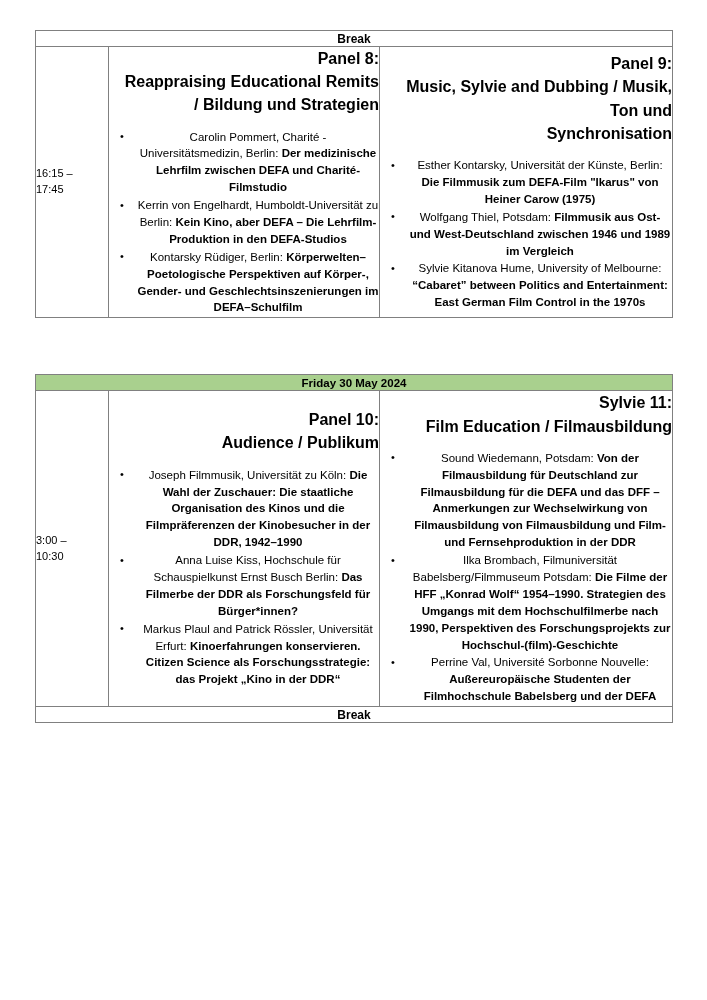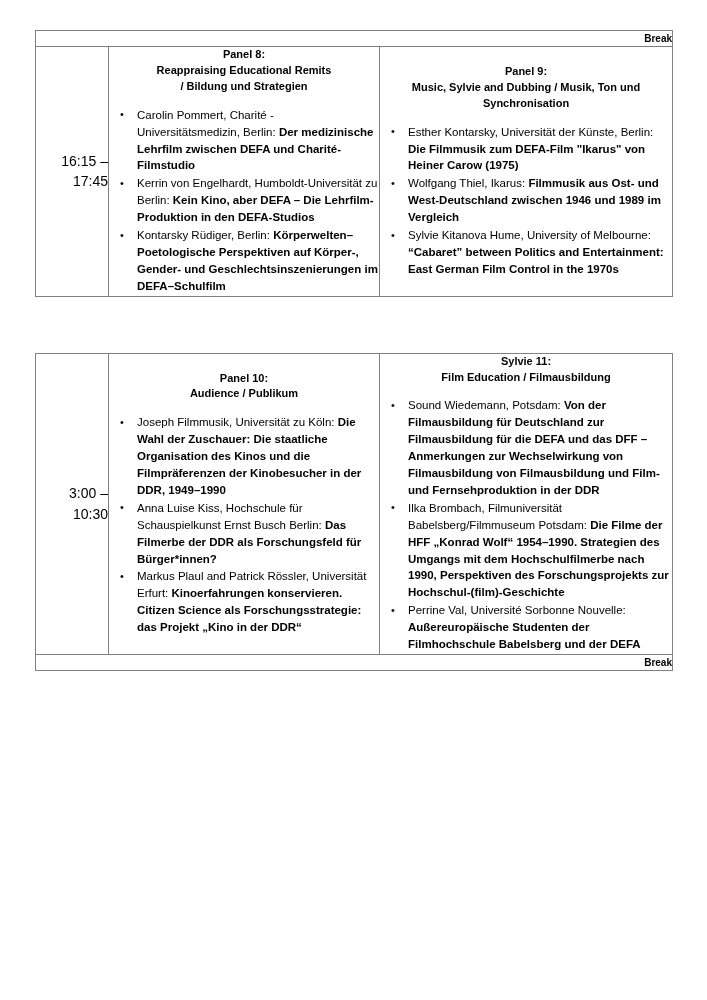--- a/index.html
+++ b/index.html
@@ -36,72 +36,72 @@
     padding: 0;
     background: #ffffff;
   }
 
   col.c-time  { width: 73px; }
   col.c-left  { width: 271px; }
   col.c-right { width: 293px; }
 
   
   .break-cell {
-    text-align: right;
+    text-align: center;
     font-weight: bold;
-    font-size: 10px;
+    font-size: 12px;
     padding: 6px 0 6px 0;
     height: 15px;
   }
 
   
   .day-cell {
     background: #a9d08e !important;
     text-align: center;
     font-weight: bold;
     font-size: 11.5px;
     padding: 6px 0 6px 0;
     height: 15px;
   }
 
   
   .time-cell {
-    text-align: right;
+    text-align: left;
     vertical-align: middle;
-    font-size: 14px;
+    font-size: 11px;
     line-height: 1.45;
     padding: 4px 3px;
   }
 
   
   .panel-cell {
     vertical-align: top;
     padding: 12px 10px 14px 8px;
   }
   .panel-title {
-    text-align: center;
+    text-align: right;
     font-weight: bold;
-    font-size: 11px;
+    font-size: 16px;
     line-height: 1.45;
     margin: 0 0 12px 0;
   }
   .panel-title .line { display: block; }
 
   ul.talks {
     list-style: none;
     margin: 0;
     padding: 0;
   }
   ul.talks > li {
     position: relative;
     padding-left: 28px;
     margin: 0 0 1px 0;
     font-size: 11.5px;
     line-height: 1.47;
-    text-align: left;
+    text-align: center;
   }
   ul.talks > li::before {
     content: "\2022";
     position: absolute;
     left: 11px;
     top: -0.5px;
     font-size: 11px;
     line-height: 1.47;
   }
   .who { font-weight: normal; }
@@ -144,50 +144,53 @@
         </td>
 
         <td class="panel-cell">
           <div class="panel-title">
             <span class="line">Panel 9:</span>
             <span class="line">Music, Sylvie and Dubbing / Musik, Ton und</span>
             <span class="line">Synchronisation</span>
           </div>
           <ul class="talks">
             <li><span class="who">Esther Kontarsky, Universität der Künste, Berlin: </span><span class="what">Die Filmmusik zum DEFA-Film "Ikarus" von Heiner Carow (1975)</span></li>
-            <li><span class="who">Wolfgang Thiel, Ikarus: </span><span class="what">Filmmusik aus Ost- und West-Deutschland zwischen 1946 und 1989 im Vergleich</span></li>
+            <li><span class="who">Wolfgang Thiel, Potsdam: </span><span class="what">Filmmusik aus Ost- und West-Deutschland zwischen 1946 und 1989 im Vergleich</span></li>
             <li><span class="who">Sylvie Kitanova Hume, University of Melbourne: </span><span class="what">“Cabaret” between Politics and Entertainment: East German Film Control in the 1970s</span></li>
           </ul>
         </td>
       </tr>
     </tbody>
   </table>
 
   <div class="gap"></div>
 
   <table class="sched">
     <colgroup>
       <col class="c-time">
         <col class="c-left">
         <col class="c-right">
     </colgroup>
     <tbody>
       <tr>
+        <td class="day-cell" colspan="3">Friday 30 May 2024</td>
+      </tr>
+      <tr>
         <td class="time-cell">
           <span class="line">3:00 –</span><br>
           <span class="line">10:30</span>
         </td>
 
         <td class="panel-cell">
           <div class="panel-title">
             <span class="line">Panel 10:</span>
             <span class="line">Audience / Publikum</span>
           </div>
           <ul class="talks">
-            <li><span class="who">Joseph Filmmusik, Universität zu Köln: </span><span class="what">Die Wahl der Zuschauer: Die staatliche Organisation des Kinos und die Filmpräferenzen der Kinobesucher in der DDR, 1949–1990</span></li>
+            <li><span class="who">Joseph Filmmusik, Universität zu Köln: </span><span class="what">Die Wahl der Zuschauer: Die staatliche Organisation des Kinos und die Filmpräferenzen der Kinobesucher in der DDR, 1942–1990</span></li>
             <li><span class="who">Anna Luise Kiss, Hochschule für Schauspielkunst Ernst Busch Berlin: </span><span class="what">Das Filmerbe der DDR als Forschungsfeld für Bürger*innen?</span></li>
             <li><span class="who">Markus Plaul and Patrick Rössler, Universität Erfurt: </span><span class="what">Kinoerfahrungen konservieren. Citizen Science als Forschungsstrategie: das Projekt „Kino in der DDR“</span></li>
           </ul>
         </td>
 
         <td class="panel-cell">
           <div class="panel-title">
             <span class="line">Sylvie 11:</span>
             <span class="line">Film Education / Filmausbildung</span>
           </div>

